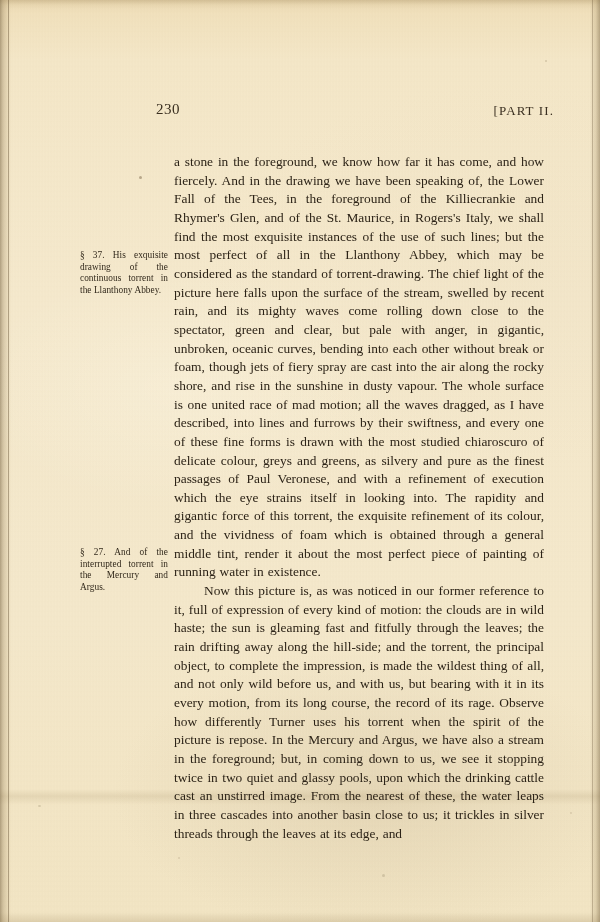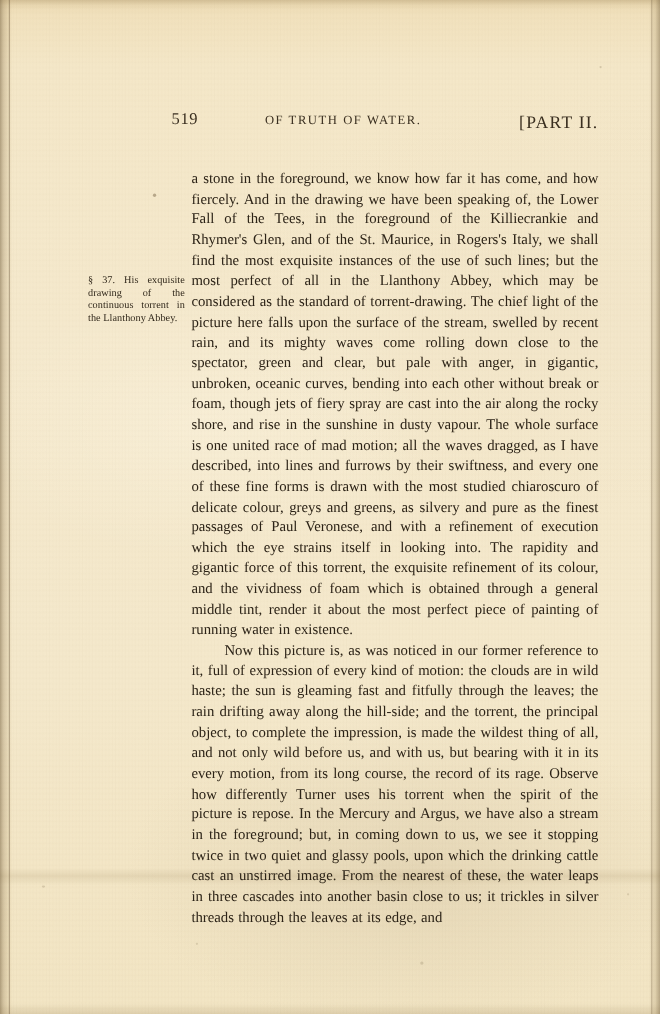--- a/index.html
+++ b/index.html
@@ -156,23 +156,23 @@
     text-align: center;
     font-size: 11.5px;
     letter-spacing: 1.4px;
     font-variant: small-caps;
     text-transform: uppercase;
     color: #3a2f20;
     padding-left: 24px;
   }
   .rh-part {
     position: absolute;
-    right: 56px;
+    right: 46px;
     top: 2px;
-    font-size: 16px;
+    font-size: 13px;
     letter-spacing: 1.1px;
     text-transform: uppercase;
     color: #3a2f20;
     margin-left: 12px;
   }
 
   
   .textblock {
     position: absolute;
     left: 174px;
@@ -236,27 +236,27 @@
   <div class="speck" style="left:139px; top:176px; width:3px; height:3px;"></div>
   <div class="speck" style="left:545px; top:60px; width:2px; height:2px; opacity:.5;"></div>
   <div class="speck" style="left:382px; top:874px; width:3px; height:3px; opacity:.45;"></div>
   <div class="speck" style="left:178px; top:857px; width:2px; height:2px; opacity:.4;"></div>
   <div class="speck" style="left:570px; top:812px; width:2px; height:2px; opacity:.4;"></div>
   <div class="speck" style="left:38px; top:805px; width:3px; height:2px; opacity:.45;"></div>
 
   <div class="content">
 
     <div class="running-head">
-      <div class="rh-page-num">519</div>
-      <div class="rh-title">OF TRUTH OF WATER.</div>
+      <div class="rh-page-num">230</div>
       <div class="rh-part">[PART II.</div>
     </div>
 
     <div class="sidenote" id="sidenote-26">§ 37. His exquisite drawing of the continuous torrent in the Llanthony Abbey.</div>
 
+    <div class="sidenote" id="sidenote-27">§ 27. And of the interrupted torrent in the Mercury and Argus.</div>
 
     <div class="textblock">
       <p>a stone in the foreground, we know how far it has come, and how fiercely. And in the drawing we have been speaking of, the Lower Fall of the Tees, in the foreground of the Killiecrankie and Rhymer's Glen, and of the St. Maurice, in Rogers's Italy, we shall find the most exquisite instances of the use of such lines; but the most perfect of all in the Llanthony Abbey, which may be considered as the standard of torrent-drawing. The chief light of the picture here falls upon the surface of the stream, swelled by recent rain, and its mighty waves come rolling down close to the spectator, green and clear, but pale with anger, in gigantic, unbroken, oceanic curves, bending into each other without break or foam, though jets of fiery spray are cast into the air along the rocky shore, and rise in the sunshine in dusty vapour. The whole surface is one united race of mad motion; all the waves dragged, as I have described, into lines and furrows by their swiftness, and every one of these fine forms is drawn with the most studied chiaroscuro of delicate colour, greys and greens, as silvery and pure as the finest passages of Paul Veronese, and with a refinement of execution which the eye strains itself in looking into. The rapidity and gigantic force of this torrent, the exquisite refinement of its colour, and the vividness of foam which is obtained through a general middle tint, render it about the most perfect piece of painting of running water in existence.</p>
       <p class="indent">Now this picture is, as was noticed in our former reference to it, full of expression of every kind of motion: the clouds are in wild haste; the sun is gleaming fast and fitfully through the leaves; the rain drifting away along the hill-side; and the torrent, the principal object, to complete the impression, is made the wildest thing of all, and not only wild before us, and with us, but bearing with it in its every motion, from its long course, the record of its rage. Observe how differently Turner uses his torrent when the spirit of the picture is repose. In the Mercury and Argus, we have also a stream in the foreground; but, in coming down to us, we see it stopping twice in two quiet and glassy pools, upon which the drinking cattle cast an unstirred image. From the nearest of these, the water leaps in three cascades into another basin close to us; it trickles in silver threads through the leaves at its edge, and</p>
     </div>
 
   </div>
 </div>
 
 </body></html>

